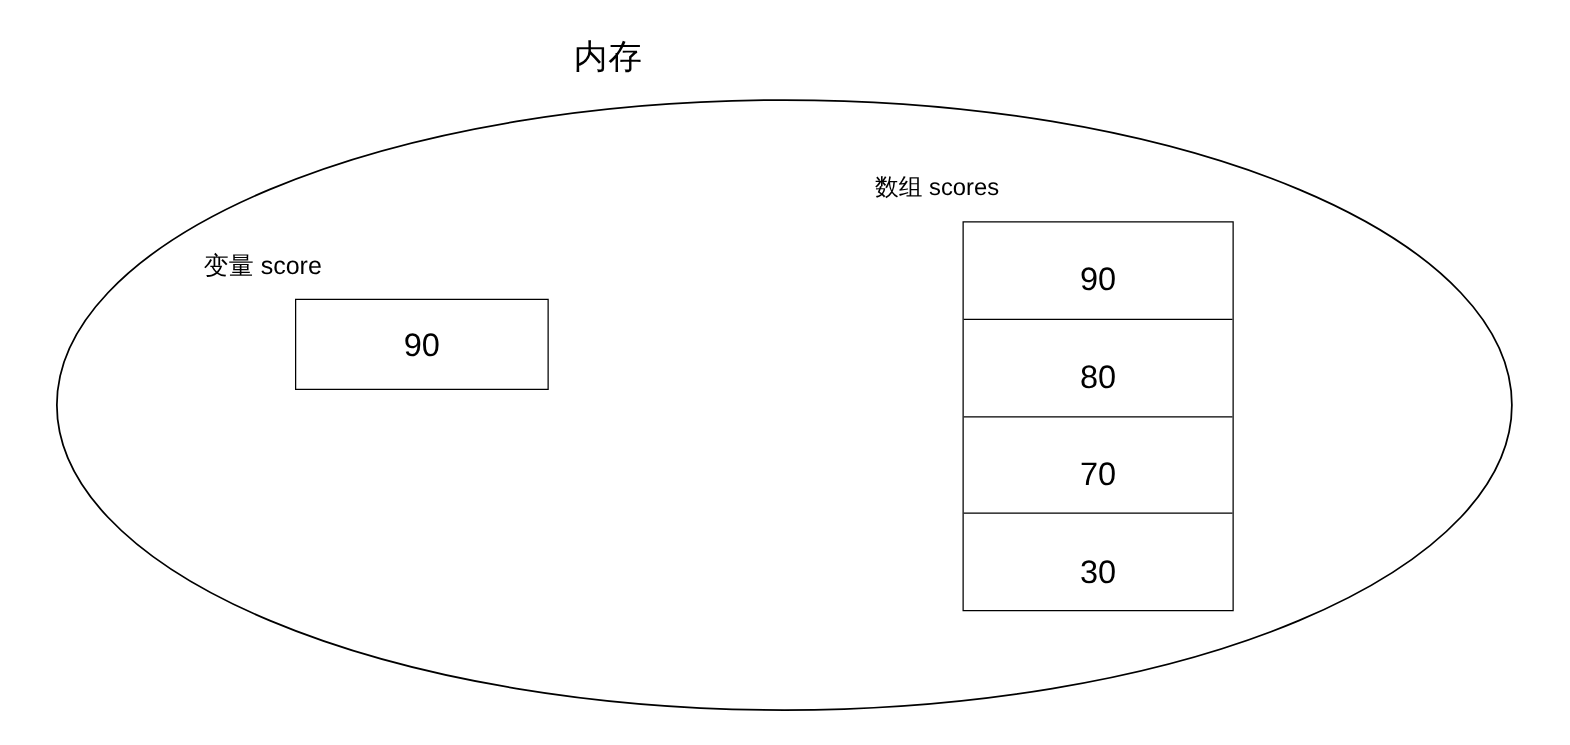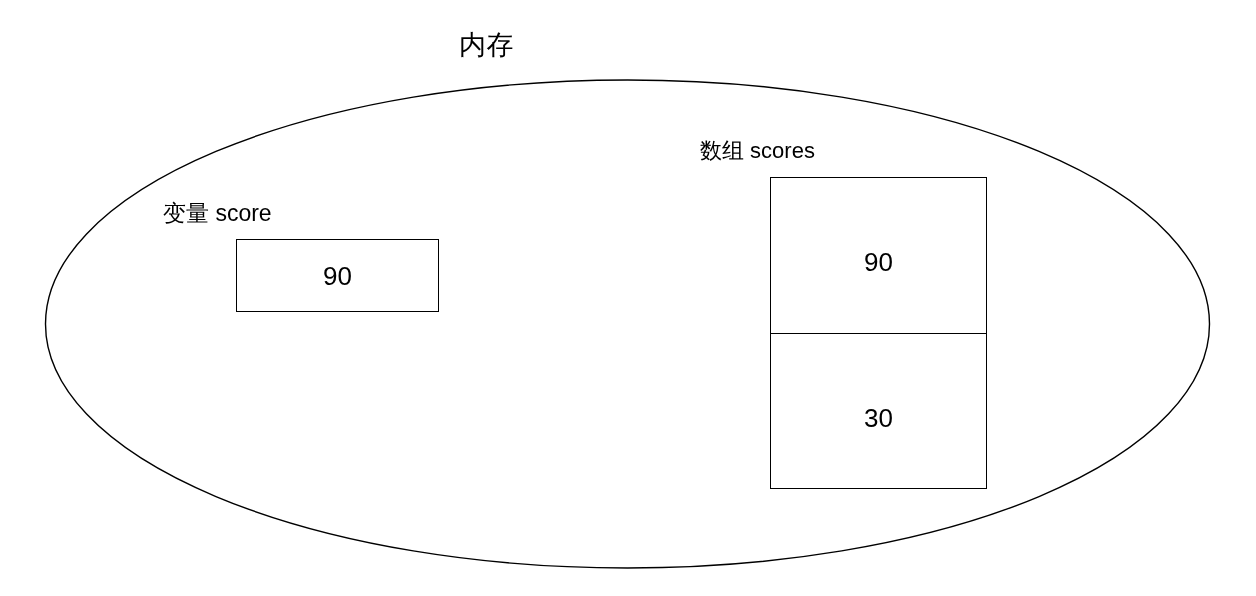--- a/index.html
+++ b/index.html
@@ -41,21 +41,21 @@
     line-height: 34px;
     letter-spacing: 0.5px;
     white-space: nowrap;
   }
 
   
   .var-label {
     position: absolute;
     left: 163px;
     top: 197px;
-    font-size: 23px;
+    font-size: 20px;
     line-height: 32px;
     white-space: nowrap;
   }
   .var-box {
     position: absolute;
     left: 236px;
     top: 239px;
     width: 203px;
     height: 73px;
     border: 1px solid #000000;
@@ -67,21 +67,21 @@
   .var-box-value {
     font-size: 26px;
     line-height: 30px;
   }
 
   
   .arr-label {
     position: absolute;
     left: 700px;
     top: 135px;
-    font-size: 22px;
+    font-size: 19px;
     line-height: 32px;
     white-space: nowrap;
   }
   .arr-table {
     position: absolute;
     left: 770px;
     top: 177px;
     width: 217px;
     height: 312px;
     border: 1px solid #000000;
@@ -125,17 +125,23 @@
     <span class="var-box-value">90</span>
   </div>
 
   <div class="arr-label">数组 scores</div>
 
   <div class="arr-table">
     <div class="arr-cell">
       <span class="arr-cell-value">90</span>
     </div>
     <div class="arr-cell">
+      <span class="arr-cell-value">80</span>
+    </div>
+    <div class="arr-cell">
+      <span class="arr-cell-value">70</span>
+    </div>
+    <div class="arr-cell">
       <span class="arr-cell-value">30</span>
     </div>
   </div>
 
 </div>
 
 </body></html>

